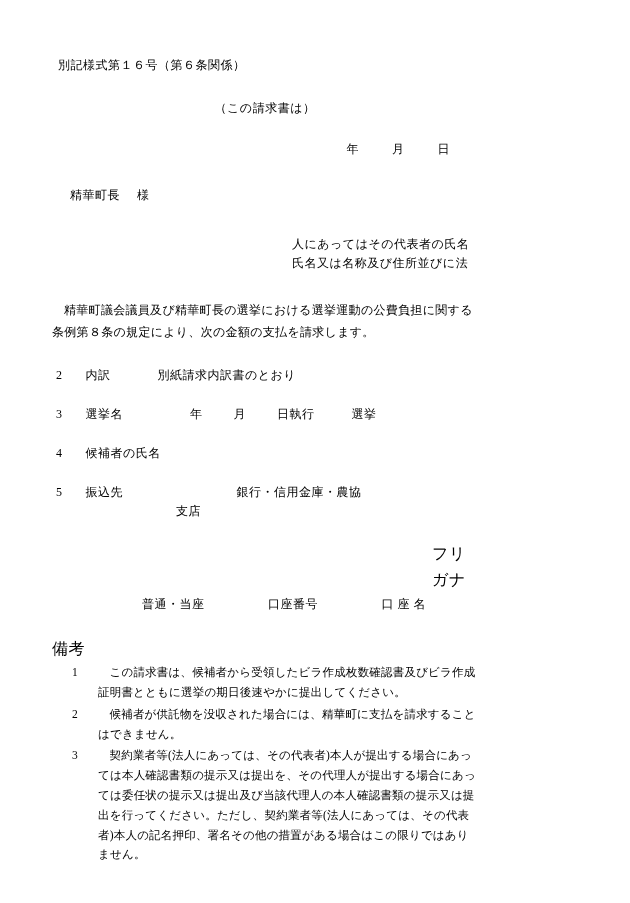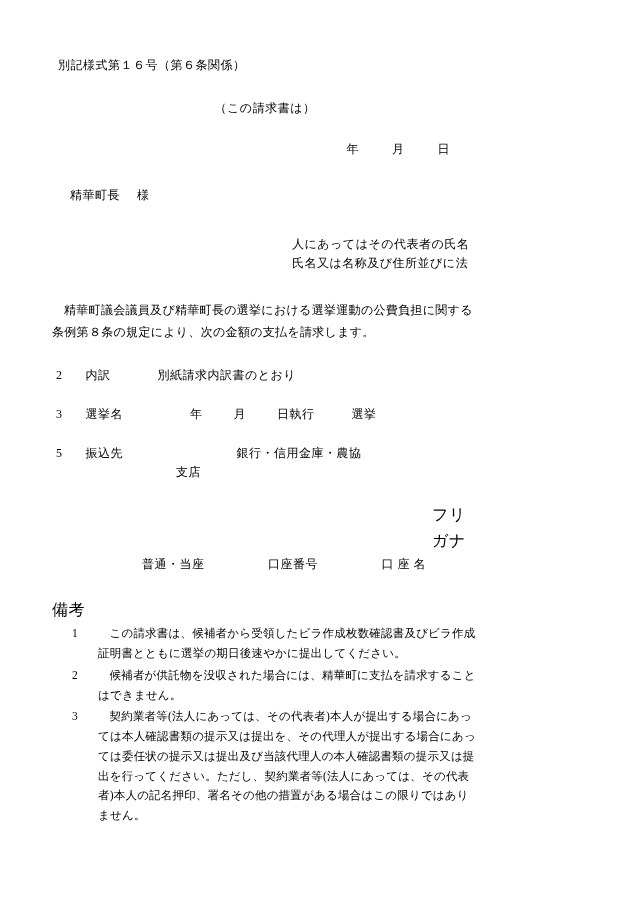--- a/index.html
+++ b/index.html
@@ -192,20 +192,24 @@
     <span class="s60"></span>
     <span>年</span>
     <span class="s24"></span>
     <span>月</span>
     <span class="s24"></span>
     <span>日執行</span>
     <span class="s30"></span>
     <span>選挙</span>
   </div>
 
+  <div class="item">
+    <span class="num">4</span>
+    <span class="lbl">候補者の氏名</span>
+  </div>
 
   <div class="item bank-row">
     <span class="num">5</span>
     <span class="lbl">振込先</span>
     <span class="banks">銀行・信用金庫・農協</span>
     <span class="branch">支店</span>
   </div>
 
   <div class="furigana">フリガナ</div>
 

